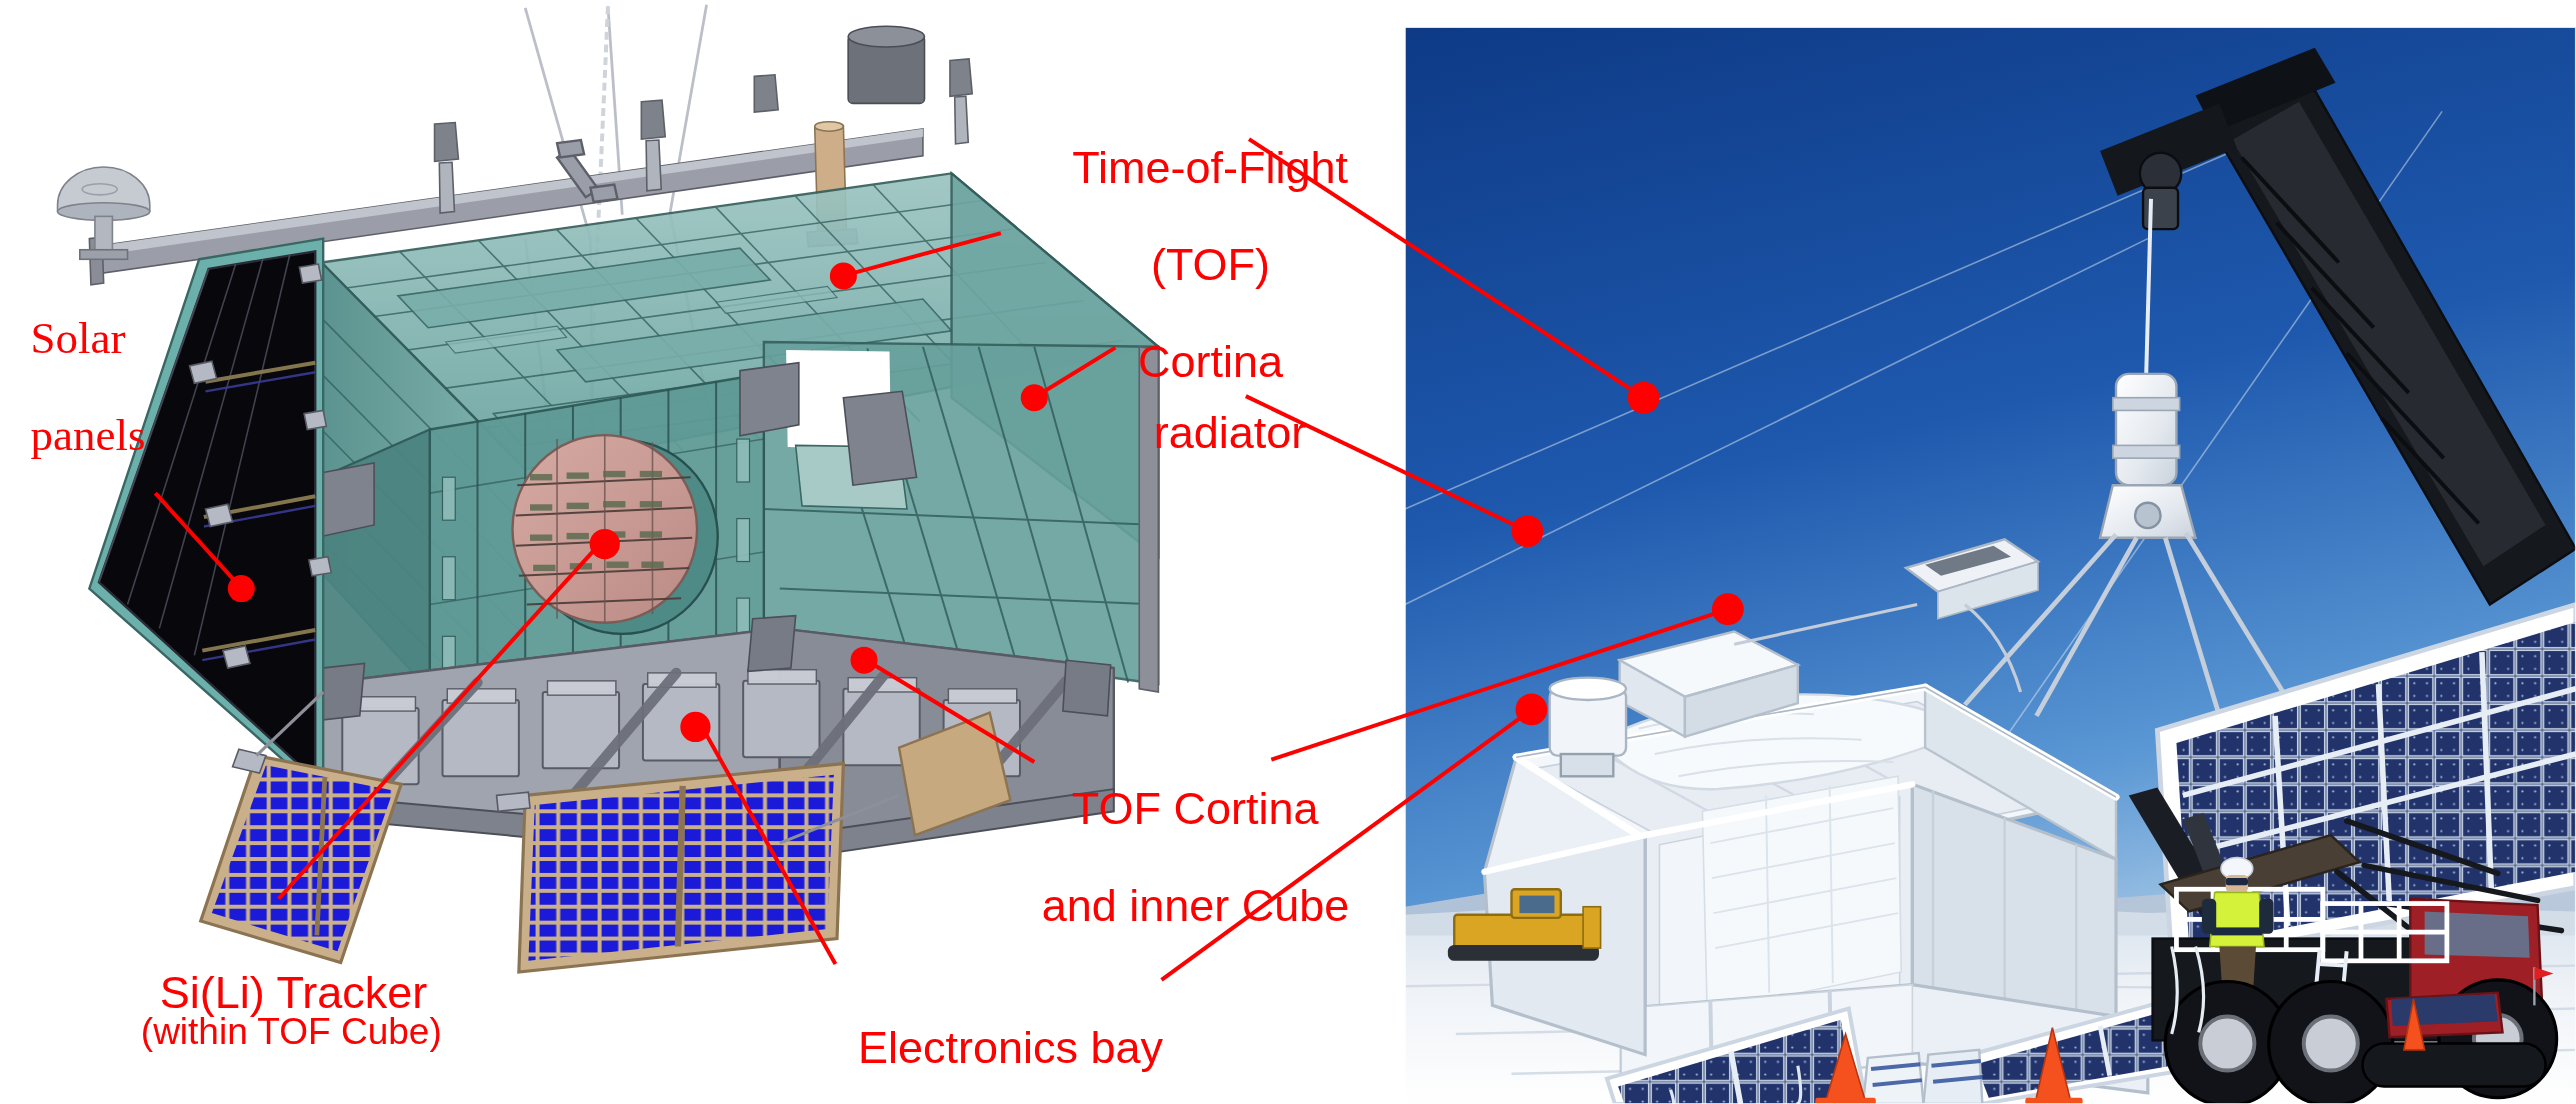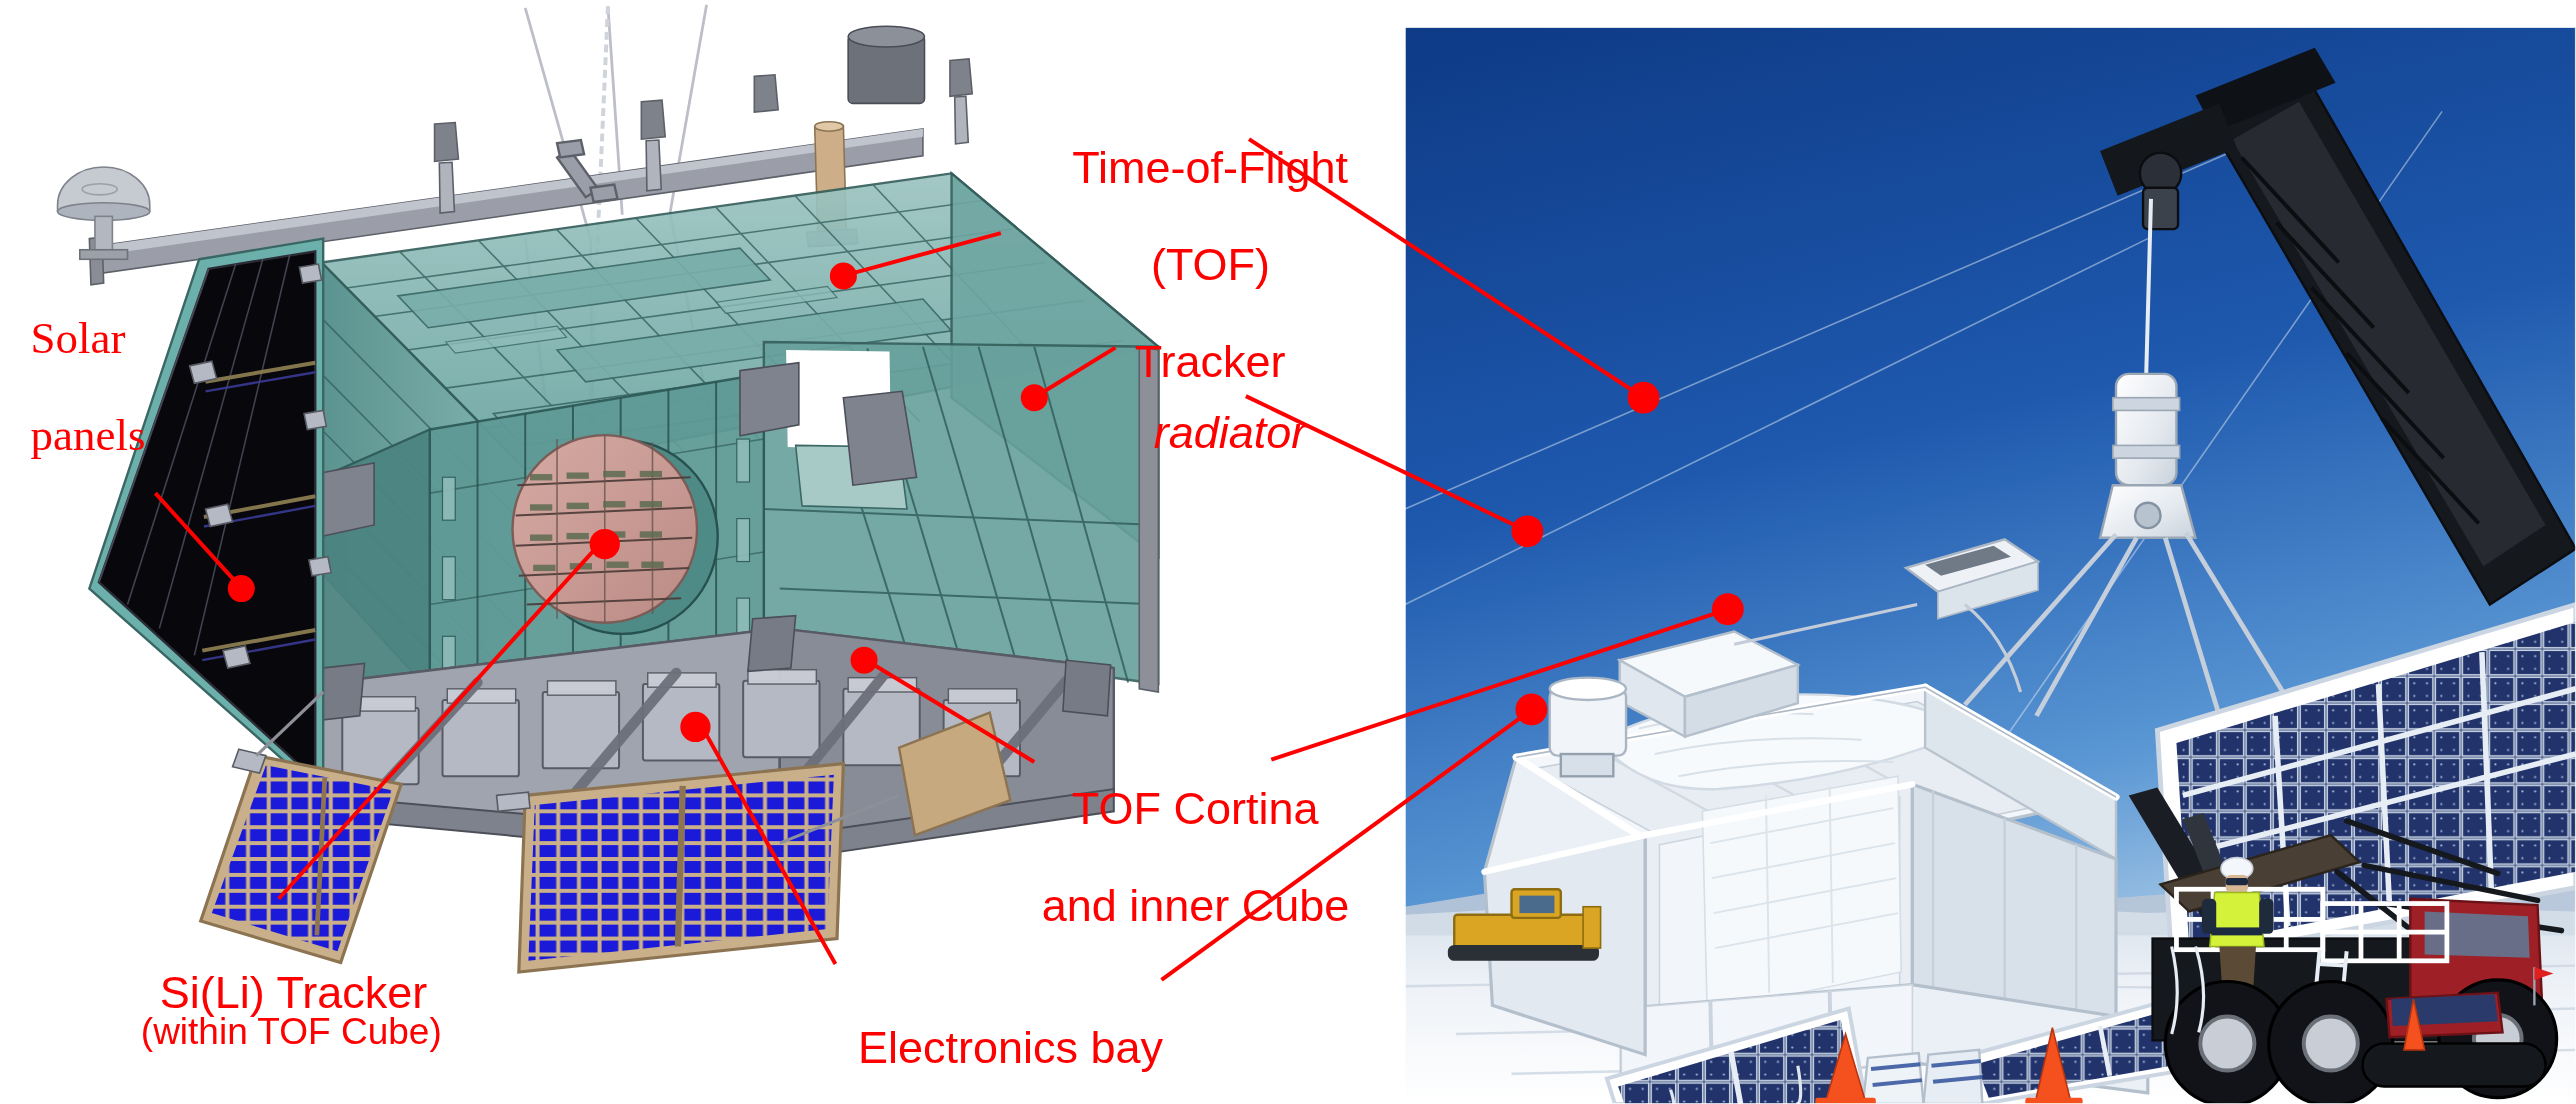--- a/index.html
+++ b/index.html
@@ -673,24 +673,24 @@
 </svg>
 
 <div class="lbl lbl-left" style="left:8px;  top:265px;  width:183px;">
   <span>Solar</span><br>
   <span>panels</span>
 </div>
 
 <div class="lbl" style="left:1023px; top:95px; width:350px;">
   <span>Time-of-Flight</span><br>
   <span>(TOF)</span><br>
-  <span>Tracker</span>
+  <span>Cortina</span>
 </div>
 
-<div class="lbl" style="left:1114px; top:360px; width:207px;font-style:italic;">
+<div class="lbl" style="left:1114px; top:360px; width:207px;">
   <span>radiator</span>
 </div>
 
 <div class="lbl" style="left:1012px; top:736px; width:342px;">
   <span>TOF Cortina</span><br>
   <span>and inner Cube</span>
 </div>
 
 <div class="lbl" style="left:94px; top:920px; width:374px;">
   <span>Si(Li) Tracker</span>

